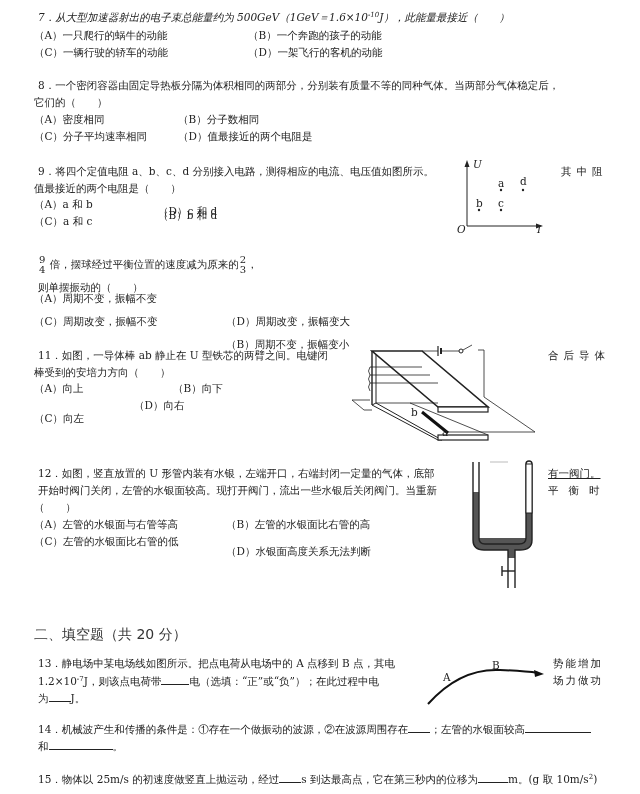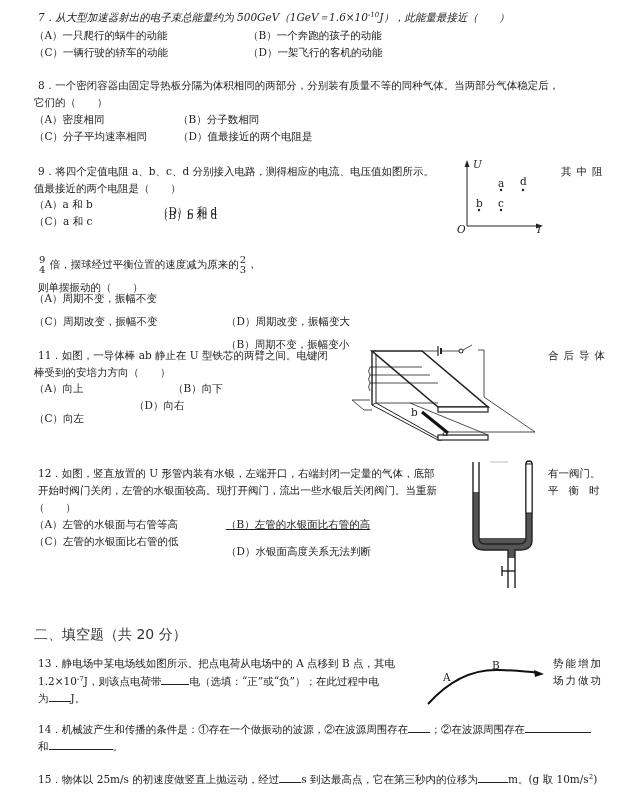--- a/index.html
+++ b/index.html
@@ -102,26 +102,26 @@
   <line x1="91" y1="3" x2="91" y2="9" stroke="#222" stroke-width="2"></line>
   <line x1="91" y1="6" x2="110" y2="6" stroke="#222" stroke-width="0.8"></line>
   <circle cx="111" cy="6" r="2" fill="#fff" stroke="#222" stroke-width="1"></circle>
   <line x1="113" y1="5" x2="122" y2="0" stroke="#222" stroke-width="0.8"></line>
   <polyline points="128,5 134,5 134,52 185,87 98,87" fill="none" stroke="#222" stroke-width="0.8"></polyline>
 </svg>
 <div class="ln" style="left:411px;top:405px;">b</div>
 <div class="ln" style="left:442px;top:425px;">a</div>
 
 <div class="ln" style="left:38px;top:466px;">12．如图，竖直放置的 U 形管内装有水银，左端开口，右端封闭一定量的气体，底部</div>
-<div class="ln" style="left:548px;top:466px;">有一阀门。</div>
+<div class="ln" style="left:548px;top:466px;text-decoration:underline;">有一阀门。</div>
 <div class="ln" style="left:38px;top:483px;">开始时阀门关闭，左管的水银面较高。现打开阀门，流出一些水银后关闭阀门。当重新</div>
 <div class="ln" style="left:548px;top:483px;letter-spacing:10px;">平衡时</div>
 <div class="ln" style="left:34px;top:500px;">（　　）</div>
 <div class="ln" style="left:34px;top:517px;">（A）左管的水银面与右管等高</div>
-<div class="ln" style="left:226px;top:517px;text-decoration:underline;">（B）左管的水银面比右管的高</div>
+<div class="ln" style="left:226px;top:517px;">（B）左管的水银面比右管的高</div>
 <div class="ln" style="left:34px;top:534px;">（C）左管的水银面比右管的低</div>
 <div class="ln" style="left:226px;top:534px;margin-top:10px;">（D）水银面高度关系无法判断</div>
 
 <svg style="left:470px;top:458px;" width="70" height="135">
   <line x1="20" y1="4" x2="38" y2="4" stroke="#bbb" stroke-width="1"></line>
 
   <path d="M9,34 L9,80 Q9,86 15,86 L38,86 L38,96 L45,96 L45,86 L49,86 Q56,86 56,80 L56,55 L62,55 L62,82 Q62,92 50,92 L45,92 L45,96 L38,96 L38,92 L14,92 Q3,92 3,82 L3,34 Z" fill="#555"></path>
   <rect x="3" y="34" width="6" height="50" fill="#555"></rect>
   <rect x="56" y="55" width="6" height="30" fill="#555"></rect>
   <rect x="9" y="80" width="47" height="12" fill="#555"></rect>
@@ -143,16 +143,16 @@
 <div class="ln" style="left:553px;top:673px;letter-spacing:2px;">场力做功</div>
 <div class="ln" style="left:38px;top:690px;"><span>为</span><span class="blank" style="width:22px;"></span><span>J。</span></div>
 
 <svg style="left:420px;top:660px;" width="130" height="50">
   <path d="M8,44 Q40,8 80,10 Q105,11 118,13" fill="none" stroke="#111" stroke-width="2"></path>
   <polygon points="124,14 114,10 115,17" fill="#111"></polygon>
 </svg>
 <div class="ln" style="left:443px;top:670px;">A</div>
 <div class="ln" style="left:492px;top:658px;">B</div>
 
-<div class="ln" style="left:38px;top:721px;"><span>14．机械波产生和传播的条件是：①存在一个做振动的波源，②在波源周围存在</span><span class="blank" style="width:22px;"></span><span>；②在波源周围存在</span><span class="blank" style="width:66px;"></span></div>
+<div class="ln" style="left:38px;top:721px;"><span>14．机械波产生和传播的条件是：①存在一个做振动的波源，②在波源周围存在</span><span class="blank" style="width:22px;"></span><span>；左管的水银面较高</span><span class="blank" style="width:66px;"></span></div>
 <div class="ln" style="left:38px;top:738px;"><span>和</span><span class="blank" style="width:64px;"></span><span>。</span></div>
 
 <div class="ln" style="left:38px;top:771px;"><span>15．物体以 25m/s 的初速度做竖直上抛运动，经过</span><span class="blank" style="width:22px;"></span><span>s 到达最高点，它在第三秒内的位移为</span><span class="blank" style="width:30px;"></span><span>m。(g 取 10m/s</span><span class="sup">2</span><span>)</span></div>
 
 </body></html>

